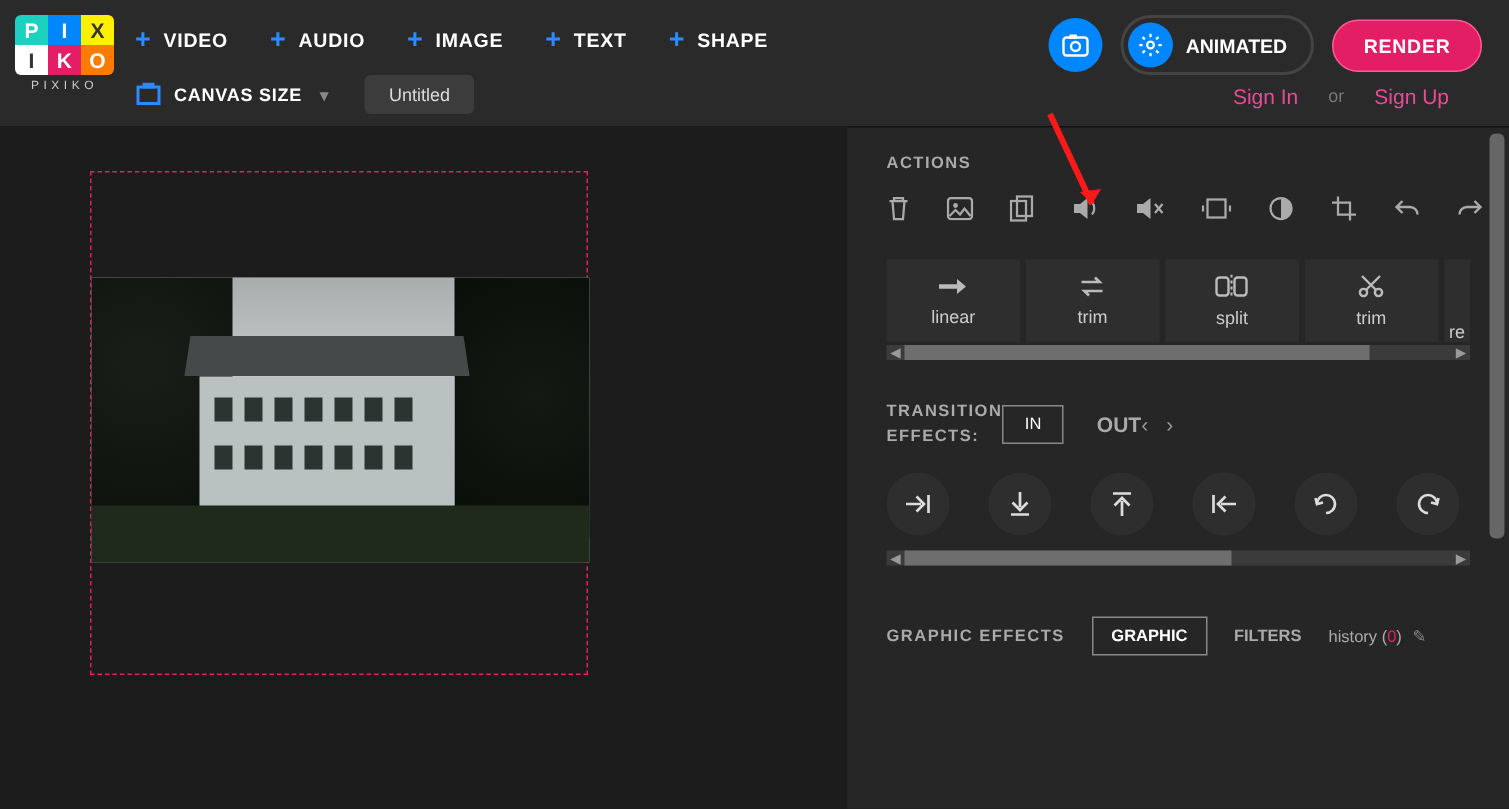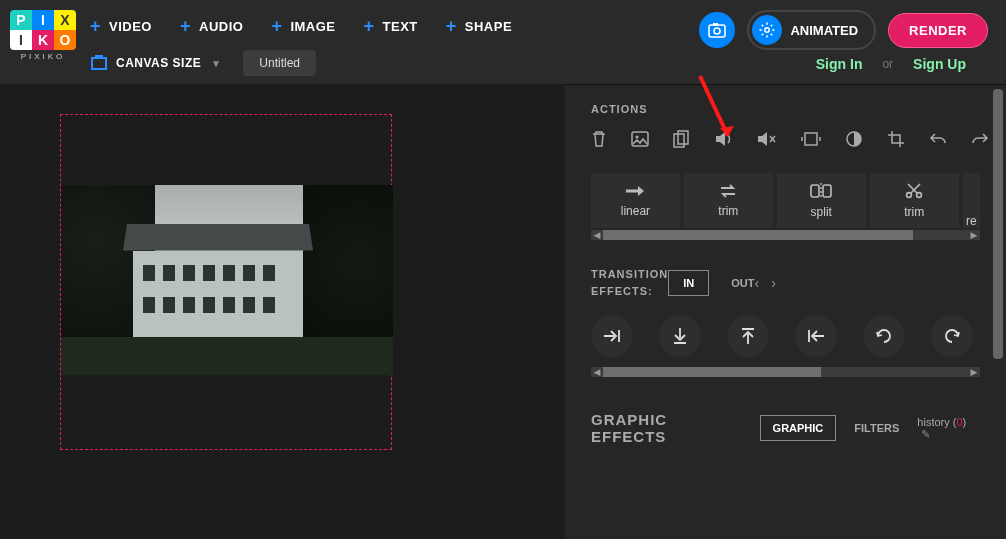--- a/index.html
+++ b/index.html
@@ -22,21 +22,21 @@
   .chev-down { color:#888; font-size:11px; margin-left:4px;}
   .title-chip { background:#3c3c3c; padding:6px 16px; border-radius:4px; font-size:12px; color:#ddd; margin-left:6px;}
 
   .header-right { position:absolute; right:18px; top:10px; display:flex; align-items:center; gap:12px;}
   .round-btn { width:36px; height:36px; border-radius:50%; display:flex; align-items:center; justify-content:center; cursor:pointer;}
   .camera-btn { background:#0086ff; }
   .settings-pill { display:flex; align-items:center; gap:8px; border:2px solid #444; border-radius:22px; padding:3px 16px 3px 3px; cursor:pointer;}
   .gear-circ { width:30px; height:30px; border-radius:50%; background:#0086ff; display:flex; align-items:center; justify-content:center;}
   .render-btn { background:#e31e64; border:1px solid #ff5a99; color:#fff; font-weight:700; padding:9px 20px; border-radius:20px; cursor:pointer; letter-spacing:0.5px; font-size:13px;}
   .auth-row { position:absolute; right:40px; top:56px; display:flex; align-items:center; gap:20px; color:#bbb; font-size:14px;}
-  .auth-link { color:#86efac; cursor:pointer; font-weight:700;}
+  .auth-link { color:#ec4899; cursor:pointer; font-weight:400;}
   .or-txt { color:#777; font-size:12px;}
 
   
   .main { display:flex; height:535px; }
   .canvas-area { width:565px; background:#1c1c1c; position:relative; padding: 30px 60px 10px 60px;}
   .canvas-frame { width:332px; height:336px; border:1px dashed #e31e64; position:relative;}
   .canvas-img { position:absolute; top:70px; left:0; width:332px; height:190px; background:linear-gradient(#9aa0a2,#4a4e50); overflow:hidden;}
   
   .sky{position:absolute;inset:0;background:linear-gradient(#a8aeae 0%,#c9cfcf 40%,#848a88 100%);} 
   .ground{position:absolute;bottom:0;left:0;right:0;height:38px;background:#1f2a1d;}
@@ -63,29 +63,29 @@
   .te-row{ display:flex; gap:4px; margin-top:8px;}
   .te-card{ width:92px; height:55px; background:#2e2e2e; display:flex; flex-direction:column; align-items:center; justify-content:center; gap:6px; cursor:pointer; font-size:12px; color:#ccc;}
   .te-card.last{ width:18px; overflow:hidden; justify-content:flex-end;}
   .hsb{ height:10px; background:#3b3b3b; display:flex; align-items:center; margin-top:2px;}
   .hsb .harrow{ width:12px; display:flex;align-items:center;justify-content:center;color:#999;font-size:9px;cursor:pointer;}
   .hsb .hthumb{ height:10px; background:#6e6e6e;}
 
   .trans-head{ display:flex; align-items:center; justify-content:flex-start; margin-top:26px;}
   .trans-lbls{ font-size:11px; font-weight:700; letter-spacing:1px; color:#aaa; line-height:1.5;}
   .inout{ display:flex; align-items:center; gap:22px;}
-  .in-chip{ border:1px solid #888; padding:6px 14px; font-size:11px; font-weight:700; cursor:pointer;}
-  .out-chip{ font-size:11px; font-weight:700; color:#aaa; cursor:pointer;}
+  .in-chip{ border:1px solid #888; padding:6px 14px; font-size:11px; font-weight:400; cursor:pointer;}
+  .out-chip{ font-size:14px; font-weight:700; color:#aaa; cursor:pointer;}
   .nav-arrows{ color:#999; font-size:14px; display:flex; gap:12px;}
   .nav-arrows span{cursor:pointer;}
   .trans-row{ display:flex; gap:26px; margin-top:16px;}
   .t-ic{ width:42px; height:42px; border-radius:50%; background:#2e2e2e; display:flex; align-items:center; justify-content:center; cursor:pointer; color:#ddd;}
 
   .ge-row{ display:flex; align-items:center; gap:18px; margin-top:34px; position:relative;}
-  .ge-title{ font-size:15px; font-weight:700; letter-spacing:1px; color:#aaa;}
+  .ge-title{ font-size:11px; font-weight:700; letter-spacing:1px; color:#aaa;}
   .anim-chip{ border:1px solid #888; padding:6px 12px; font-size:11px; font-weight:700;}
   .filt-chip{ font-size:11px; font-weight:700; color:#aaa; cursor:pointer;}
   .history{ font-size:11px; color:#aaa; cursor:pointer;}
 
   
   .pointer-arrow{ position:absolute; left:694px; top:70px; width:44px; height:80px; pointer-events:none;}
   svg{display:block;}
 </style>
 </head>
 <body>

